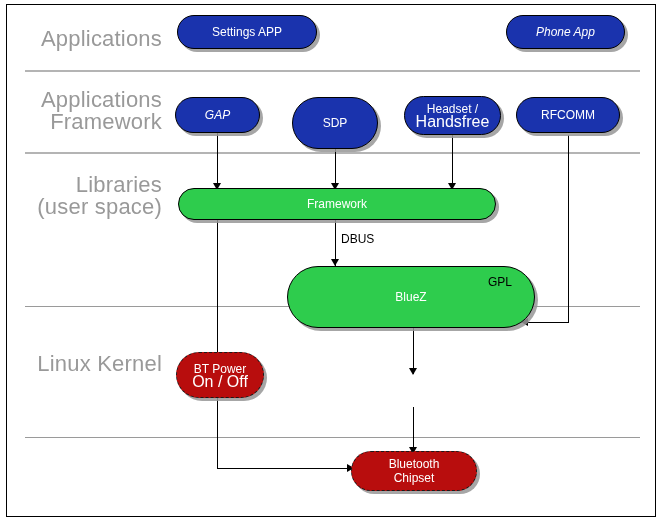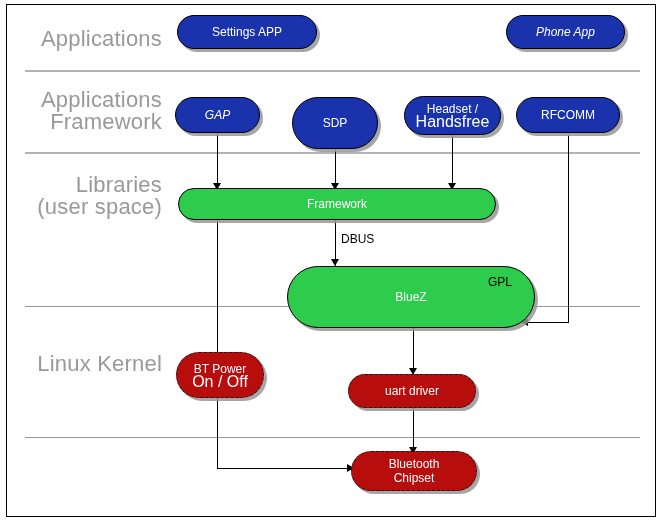--- a/index.html
+++ b/index.html
@@ -212,25 +212,20 @@
     <span class="gpl" style="right:22px;top:9px;">GPL</span>
   </div>
 
   <div class="node red" style="left:176px;top:352px;width:88px;height:46px;">
     <span class="lbl">
       <span class="l1">BT Power</span>
       <span class="l2">On / Off</span>
     </span>
   </div>
 
-  <div class="node red" style="left:348px;top:374px;width:128px;height:34px;">
-    <span class="lbl">
-      <span class="l1">uart driver</span>
-    </span>
-  </div>
 
   <div class="node red" style="left:351px;top:451px;width:126px;height:40px;">
     <span class="lbl">
       <span class="l1">Bluetooth</span>
       <span class="l2" style="font-size:12px;line-height:14px;">Chipset</span>
     </span>
   </div>
 
 </div>
 

